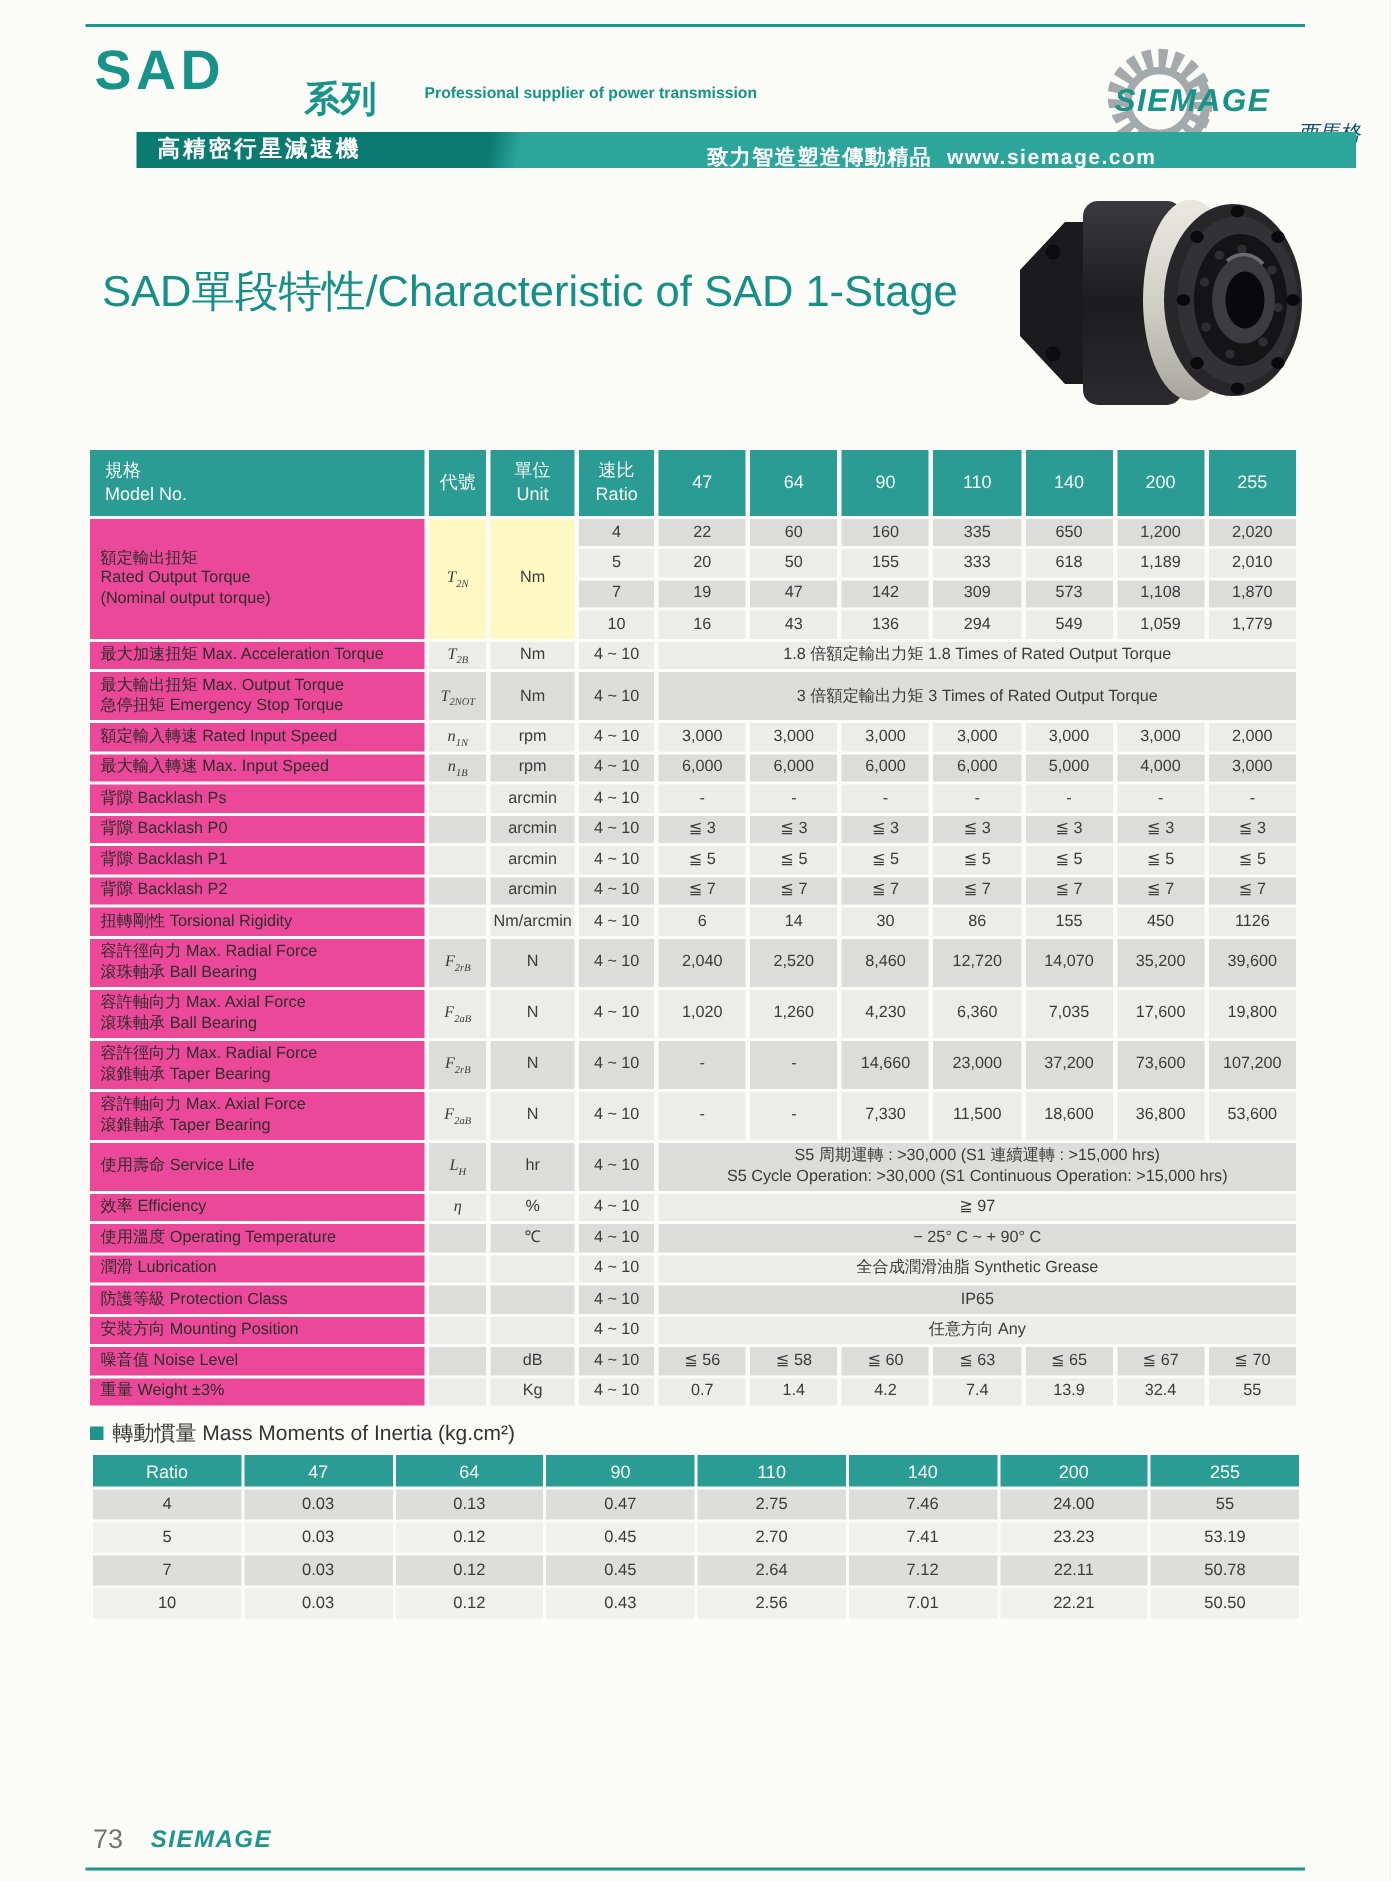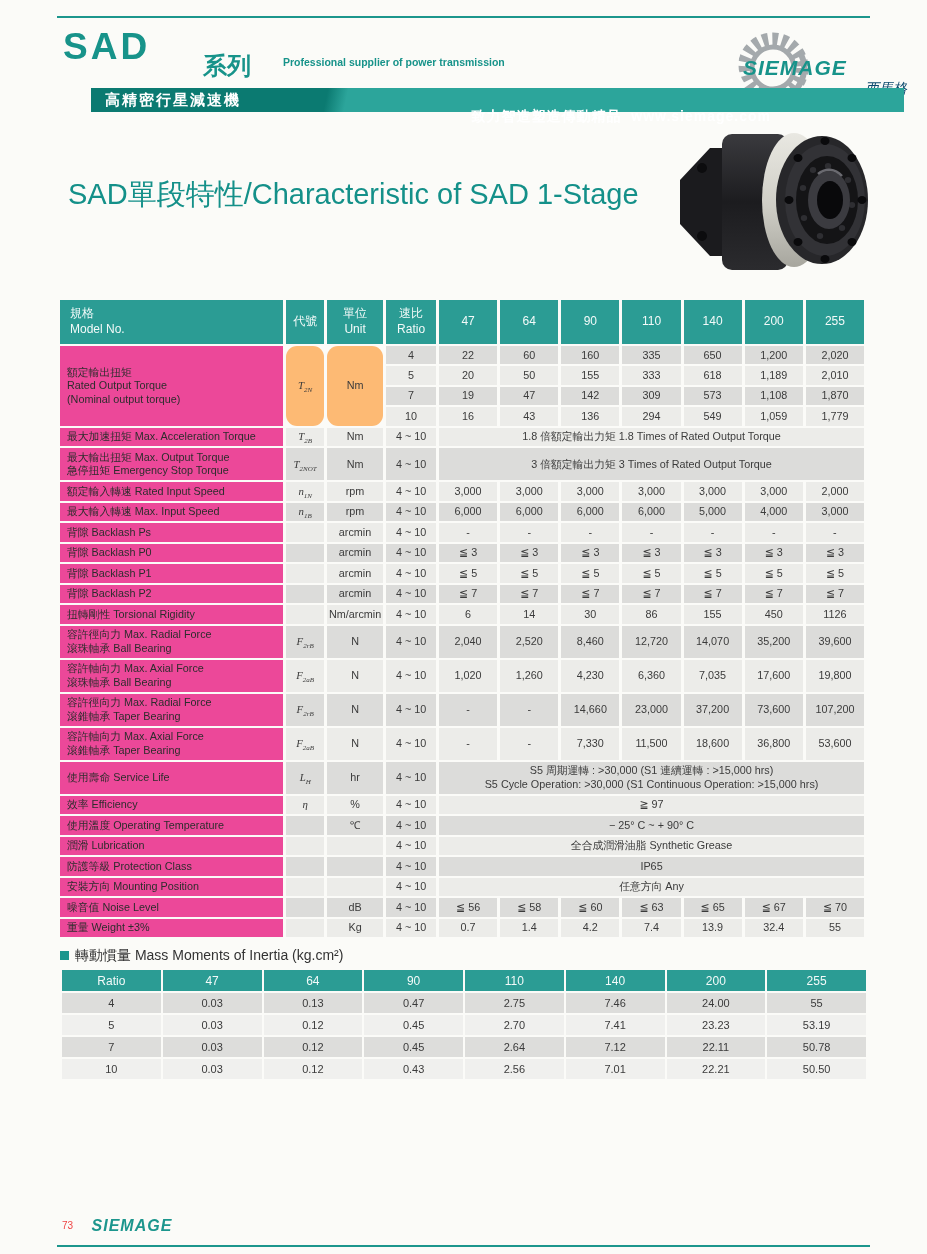--- a/index.html
+++ b/index.html
@@ -13,21 +13,21 @@
              color:#17938a;letter-spacing:3px;line-height:1;}
   .brand-suffix{position:absolute;left:203px;top:50px;font-size:24px;font-weight:bold;color:#17938a;}
   .tagline{position:absolute;left:283px;top:44px;color:#17938a;}
   .tagline .zh{font-size:17px;font-weight:bold;letter-spacing:1px;}
   .tagline .en{font-size:10.5px;font-weight:bold;margin-top:12px;}
 
   .banner{position:absolute;left:57px;top:88px;width:813px;height:24px;
           background:linear-gradient(102deg,#0b7a71 0%,#0b7a71 29%,#2ca59b 31.5%,#2ca59b 100%);margin-left:34px;}
   .banner .left{position:absolute;left:14px;top:0;line-height:24px;color:#fff;
                 font-size:15px;font-weight:bold;letter-spacing:2px;}
-  .banner .right{position:absolute;right:133px;top:16px;line-height:24px;color:#fff;
+  .banner .right{position:absolute;right:133px;top:4px;line-height:24px;color:#fff;
                  font-size:14px;font-weight:bold;letter-spacing:1px;}
 
   .logo{position:absolute;right:18px;top:24px;width:180px;height:92px;}
   .logo svg{position:absolute;left:0;top:0;}
   .logo .name{position:absolute;left:14px;top:32px;font-size:21px;font-weight:bold;
               font-style:italic;color:#17938a;letter-spacing:1px;}
   .logo .zh{position:absolute;right:2px;top:56px;font-size:14px;font-style:italic;color:#0c4a6e;}
 
   .page-title{position:absolute;left:68px;top:156px;font-size:29px;font-weight:400;
               color:#149089;letter-spacing:0;}
@@ -38,37 +38,37 @@
   #spec-table{position:absolute;left:57px;top:298px;width:810px;
               border-collapse:separate;border-spacing:3px 2px;table-layout:fixed;}
   #spec-table th{background:#2b9c94;color:#f3faf9;font-weight:400;font-size:12px;
                  height:44px;vertical-align:middle;text-align:center;line-height:1.3;padding:0;}
   #spec-table th.h-model{text-align:left;padding-left:10px;}
   #spec-table td{font-size:10.8px;line-height:1.25;padding:2.5px 2px;text-align:center;
                  vertical-align:middle;color:#3b3b3b;}
   #spec-table td.label{text-align:left;padding:2.5px 4px 2.5px 7px;background:#ec4899;color:#2d2d2d;}
   #spec-table td.code{font-family:"Liberation Serif", serif;font-style:italic;}
   #spec-table td.code sub{font-size:7px;line-height:0;}
-  .sd{background:#dcdcda;} .sl{background:#ecece9;} .sm{background:#fdba74;border-radius:11px;}
+  .sd{background:#dcdcda;} .sl{background:#ecece9;} .sm{background:#fef9c3;}
   td.merged{font-size:10.5px;}
 
   
   .inertia-head{position:absolute;left:60px;top:947px;font-size:14px;color:#333;}
   .inertia-head .bullet{display:inline-block;width:9px;height:9px;background:#1c968d;
                         margin-right:6px;}
   #inertia-table{position:absolute;left:60px;top:968px;width:808px;
                  border-collapse:separate;border-spacing:2px 2px;table-layout:fixed;}
   #inertia-table th{background:#2b9c94;color:#f3faf9;font-weight:400;font-size:12px;
                     height:21px;text-align:center;padding:0;}
   #inertia-table td{font-size:11px;height:18px;text-align:center;color:#3b3b3b;padding:1px 2px;}
   .sd2{background:#dddddb;} .sl2{background:#f0f0ee;}
 
   
   .footer{position:absolute;left:62px;top:1216px;}
-  .footer .pageno{font-size:10px;color:#ef4444;vertical-align:middle;margin-top:20px;}
+  .footer .pageno{font-size:18px;color:#737373;vertical-align:middle;margin-top:20px;}
   .footer .flogo{font-size:16px;font-weight:bold;font-style:italic;color:#1c968d;
                  letter-spacing:1px;margin-left:14px;vertical-align:middle;}
 </style>
 </head>
 <body>
 
 <div class="page">
 
   <div class="rule top"></div>
 

